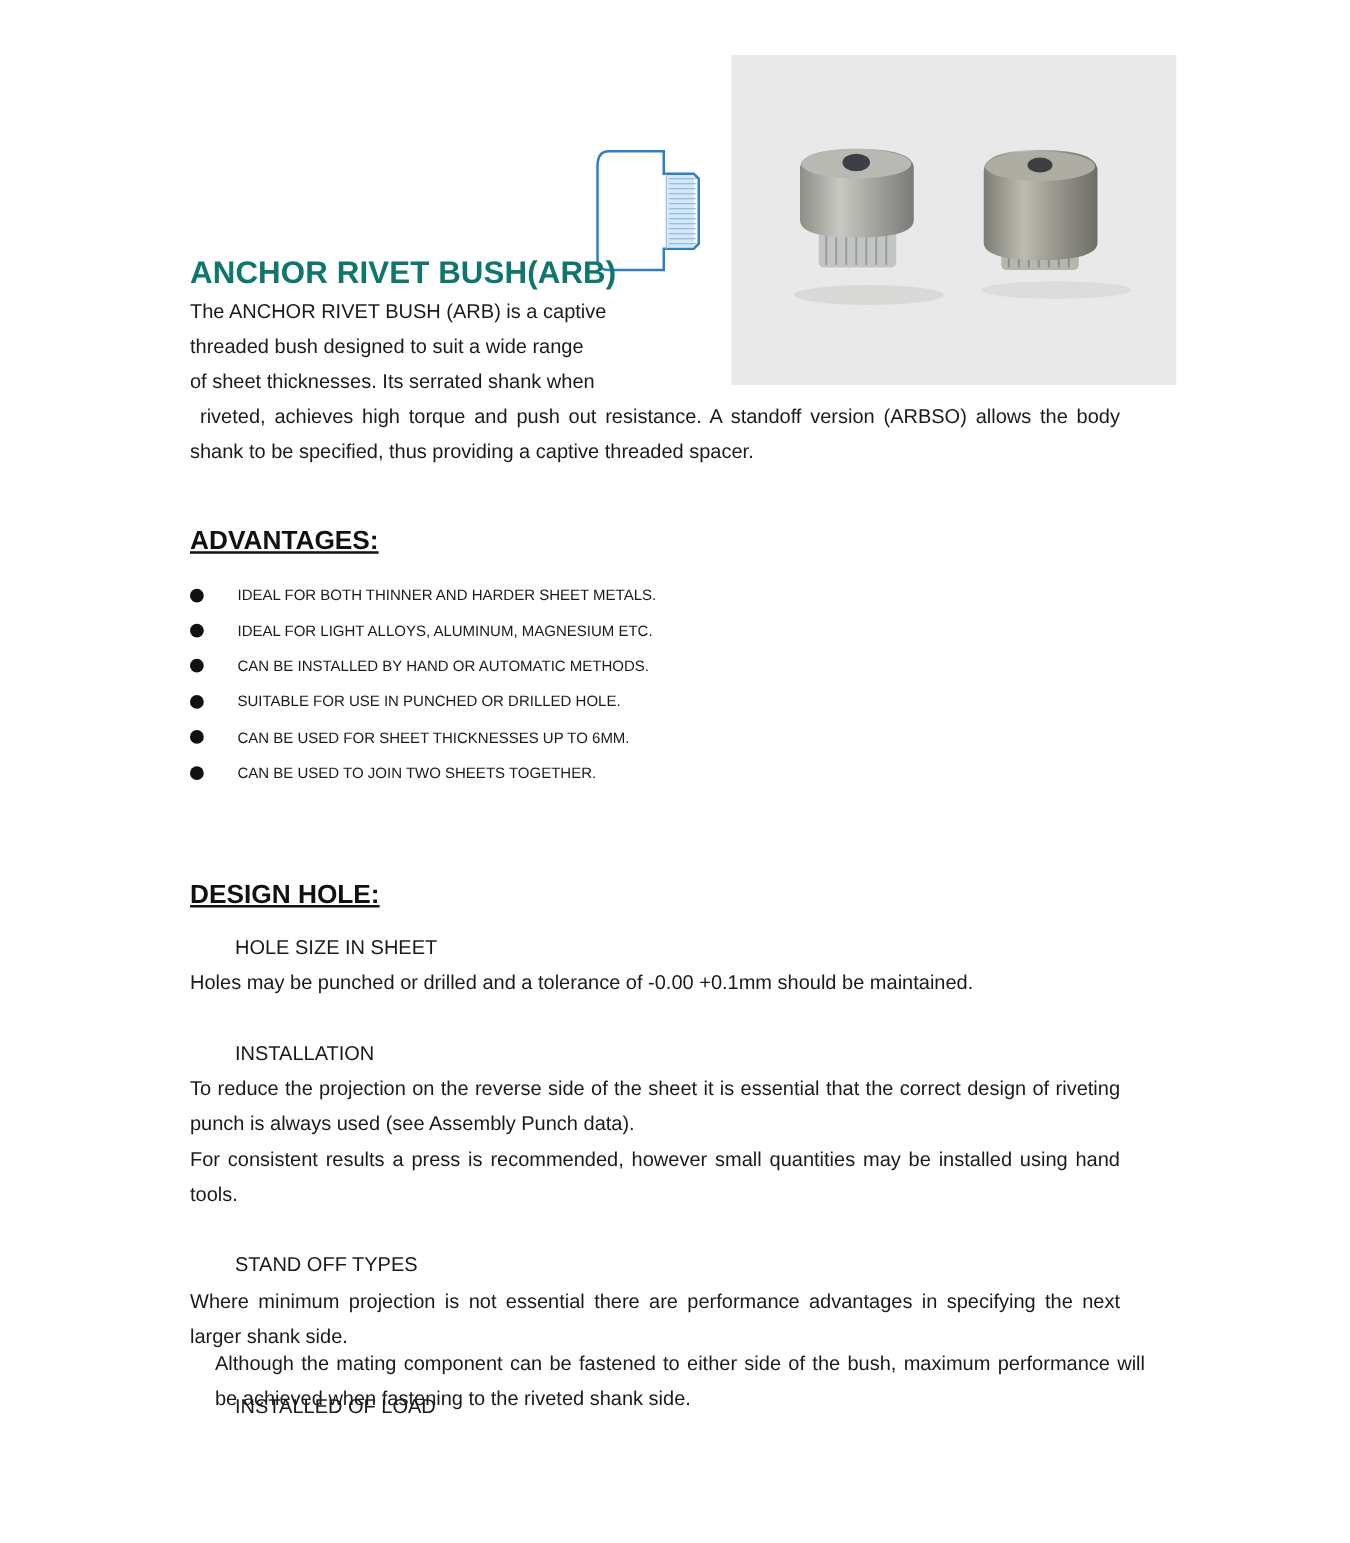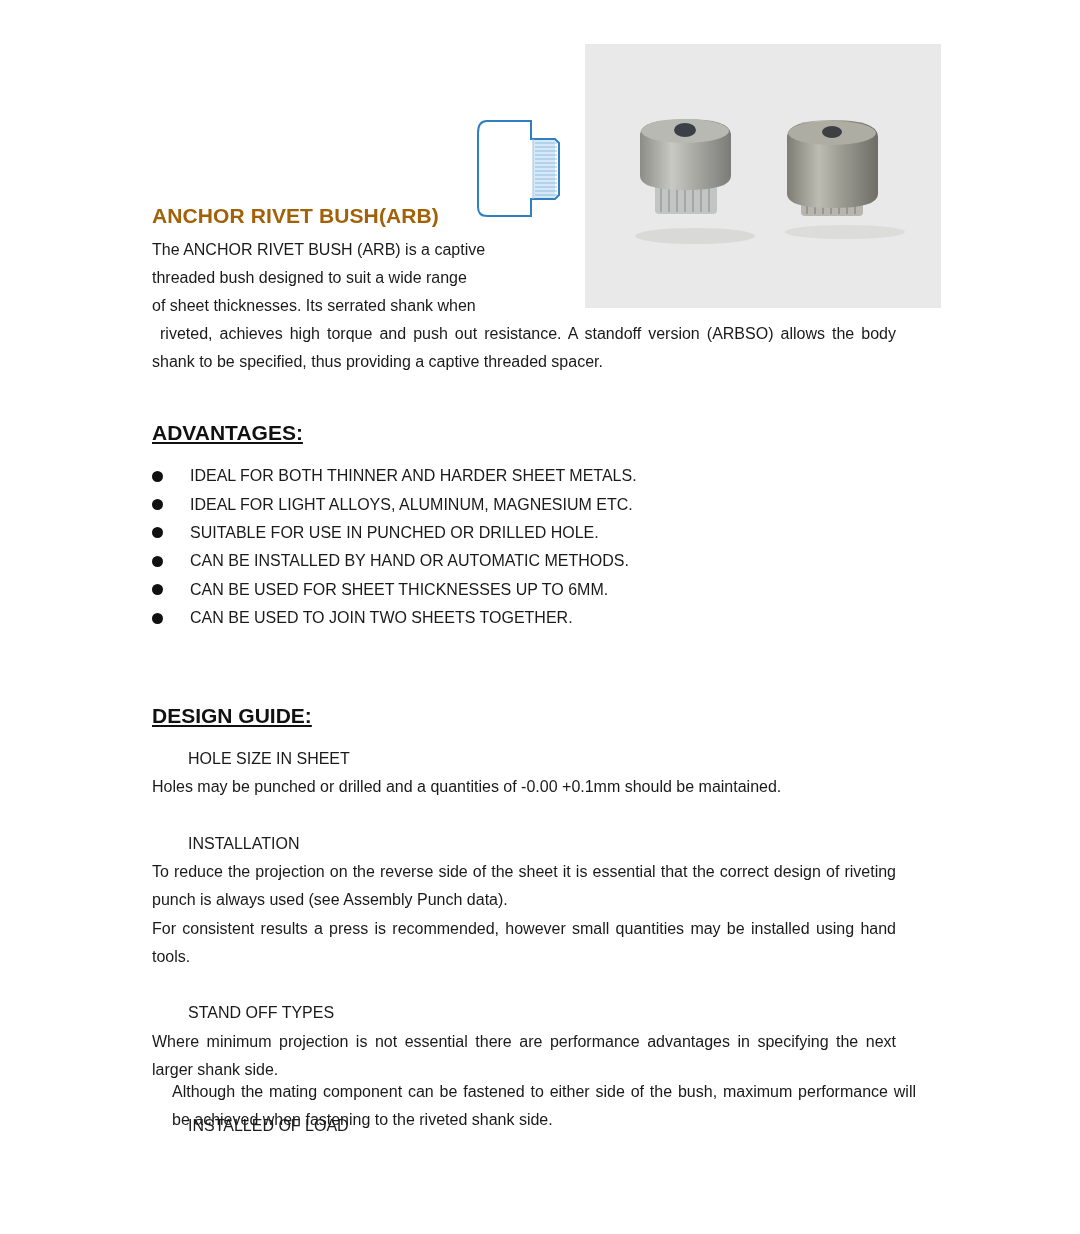--- a/index.html
+++ b/index.html
@@ -1,24 +1,24 @@
 <!DOCTYPE html>
 <html><head>
 <meta charset="utf-8">
 <style>
   html, body { margin:0; padding:0; background:#ffffff; }
   body { width:1080px; height:1234px; position:relative; overflow:hidden;
          font-family:"Liberation Sans", sans-serif; color:#1a1a1a; }
   .abs { position:absolute; }
-  .title { left:152px; top:204px; font-size:21px; font-weight:bold; color:#a16207; letter-spacing:0.1px; }
+  .title { left:152px; top:204px; font-size:25px; font-weight:bold; color:#0f766e; letter-spacing:0.1px; }
   .intro-line { left:152px; font-size:16px; line-height:28px; }
   .full-para { left:152px; width:744px; font-size:16px; line-height:28px; text-align:justify; }
   .h2 { left:152px; font-size:21px; font-weight:bold; color:#111;text-decoration:underline; }
   .bullets { left:152px; top:462px; margin:0; padding:0; list-style:none; }
-  .bullets li { height:28.4px; display:flex; align-items:center; font-size:16px; }
+  .bullets li { height:28.4px; display:flex; align-items:center; font-size:12px; }
   .bullets .dot { width:11px; height:11px; border-radius:50%; background:#111; margin-right:27px; flex:0 0 auto; }
   .sub { left:152px; font-size:16px;margin-left:36px; }
   .photo { left:585px; top:44px; width:356px; height:264px; background:#e8e9e8; overflow:hidden; }
 </style>
 </head>
 <body>
 
 <div class="abs" style="left:475px;top:119px;width:88px;height:100px;">
   <svg width="88" height="100" viewBox="0 0 88 100">
     <path d="M12 2 H56 V20 H80 L84 24 V76 L80 80 H56 V97 H12 Q3 97 3 88 V14 Q3 2 12 2 Z" fill="#fff" stroke="#2f7fc1" stroke-width="2"></path>
@@ -101,40 +101,40 @@
   <li>
       <span class="dot"></span>
       <span>IDEAL FOR BOTH THINNER AND HARDER SHEET METALS.</span>
     </li>
   <li>
       <span class="dot"></span>
       <span>IDEAL FOR LIGHT ALLOYS, ALUMINUM, MAGNESIUM ETC.</span>
     </li>
   <li>
       <span class="dot"></span>
-      <span>SUITABLE FOR USE IN PUNCHED OR DRILLED HOLE.</span>
+      <span>CAN BE INSTALLED BY HAND OR AUTOMATIC METHODS.</span>
     </li>
   <li>
       <span class="dot"></span>
-      <span>CAN BE INSTALLED BY HAND OR AUTOMATIC METHODS.</span>
+      <span>SUITABLE FOR USE IN PUNCHED OR DRILLED HOLE.</span>
     </li>
   <li>
       <span class="dot"></span>
       <span>CAN BE USED FOR SHEET THICKNESSES UP TO 6MM.</span>
     </li>
   <li>
       <span class="dot"></span>
       <span>CAN BE USED TO JOIN TWO SHEETS TOGETHER.</span>
     </li>
 </ul>
 
-<div class="abs h2" style="top:704px;">DESIGN GUIDE:</div>
+<div class="abs h2" style="top:704px;">DESIGN HOLE:</div>
 
 <div class="abs sub" style="top:750px;">HOLE SIZE IN SHEET</div>
-<div class="abs full-para" style="top:773px;">Holes may be punched or drilled and a quantities of -0.00 +0.1mm should be maintained.</div>
+<div class="abs full-para" style="top:773px;">Holes may be punched or drilled and a tolerance of -0.00 +0.1mm should be maintained.</div>
 
 <div class="abs sub" style="top:835px;">INSTALLATION</div>
 <div class="abs full-para" style="top:858px;">To reduce the projection on the reverse side of the sheet it is essential that the correct design of riveting punch is always used (see Assembly Punch data).</div>
 <div class="abs full-para" style="top:915px;">For consistent results a press is recommended, however small quantities may be installed using hand tools.</div>
 
 <div class="abs sub" style="top:1004px;">STAND OFF TYPES</div>
 <div class="abs full-para" style="top:1028px;">Where minimum projection is not essential there are performance advantages in specifying the next larger shank side.</div>
 
 <div class="abs sub" style="top:1117px;">INSTALLED OF LOAD</div>
 <div class="abs full-para" style="top:1078px;margin-left:20px;">Although the mating component can be fastened to either side of the bush, maximum performance will be achieved when fastening to the riveted shank side.</div>

